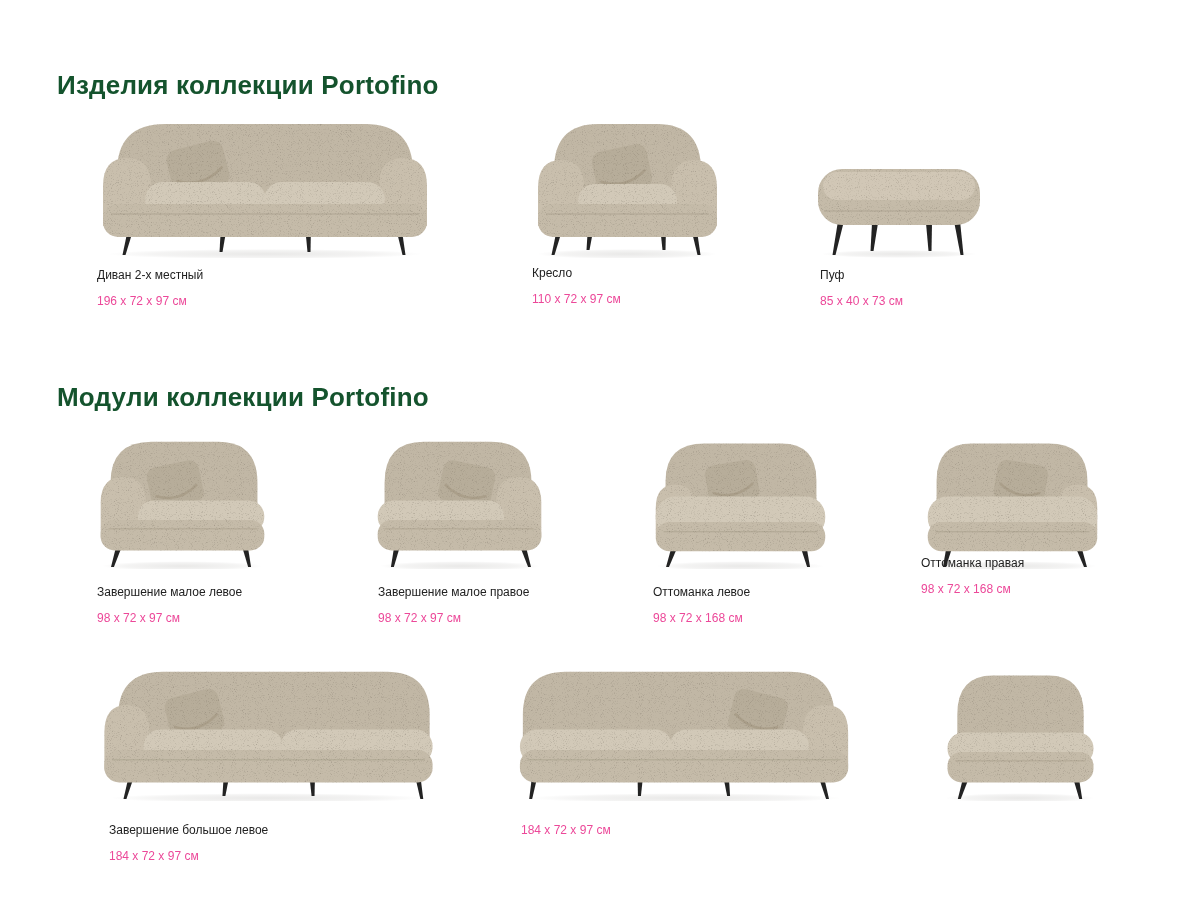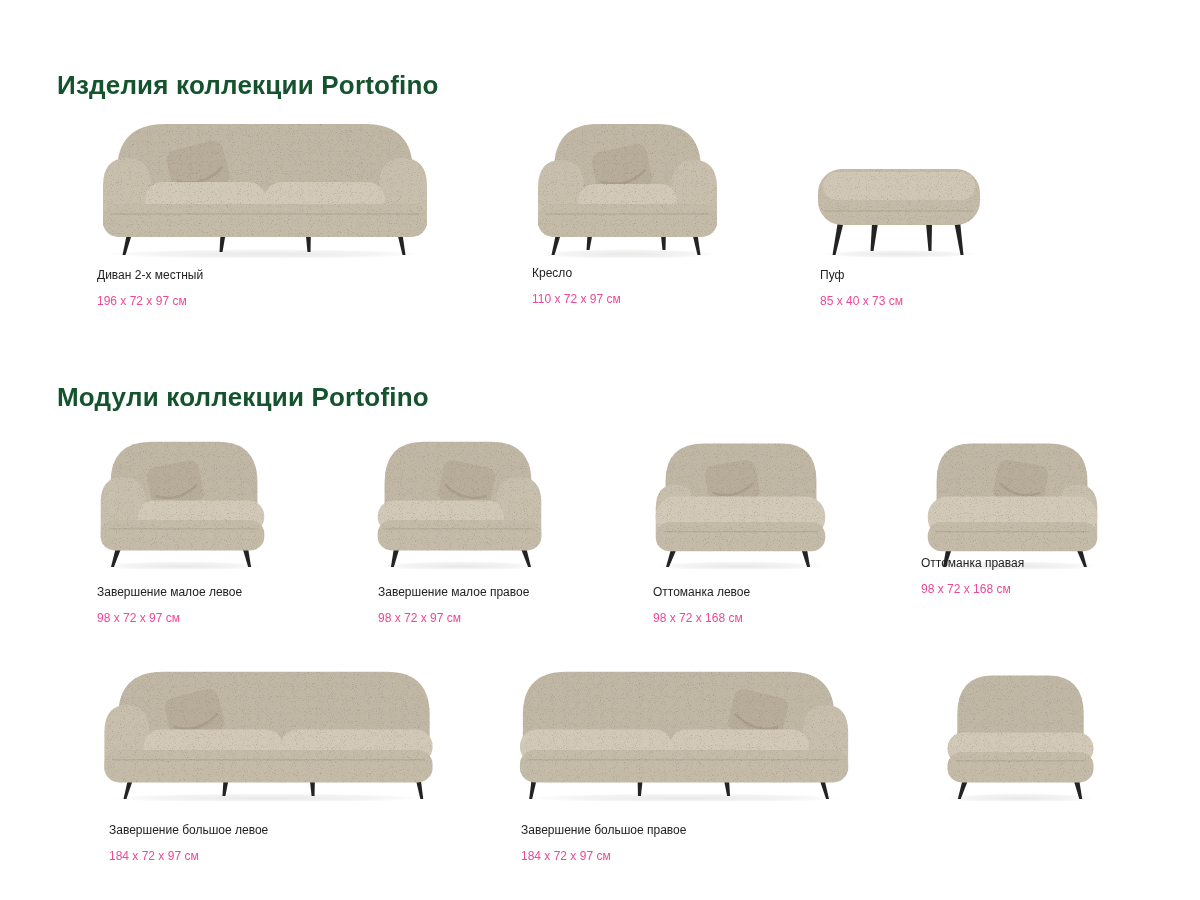--- a/index.html
+++ b/index.html
@@ -266,17 +266,16 @@
           <path d="M16 107 H149" stroke="#9c927f" stroke-width="1" opacity="0.5" fill="none"></path>
         </g>
       </svg>
     </div>
 
   <div class="caption" style="left:109px;top:817px;">
     <div class="name">Завершение большое левое</div>
     <div class="dims">184 x 72 x 97 см</div>
   </div>
   <div class="caption" style="left:521px;top:817px;">
-    <div class="name">Завершение большое правое</div>
     <div class="dims">184 x 72 x 97 см</div>
   </div>
 
 </div>
 
 </body></html>

